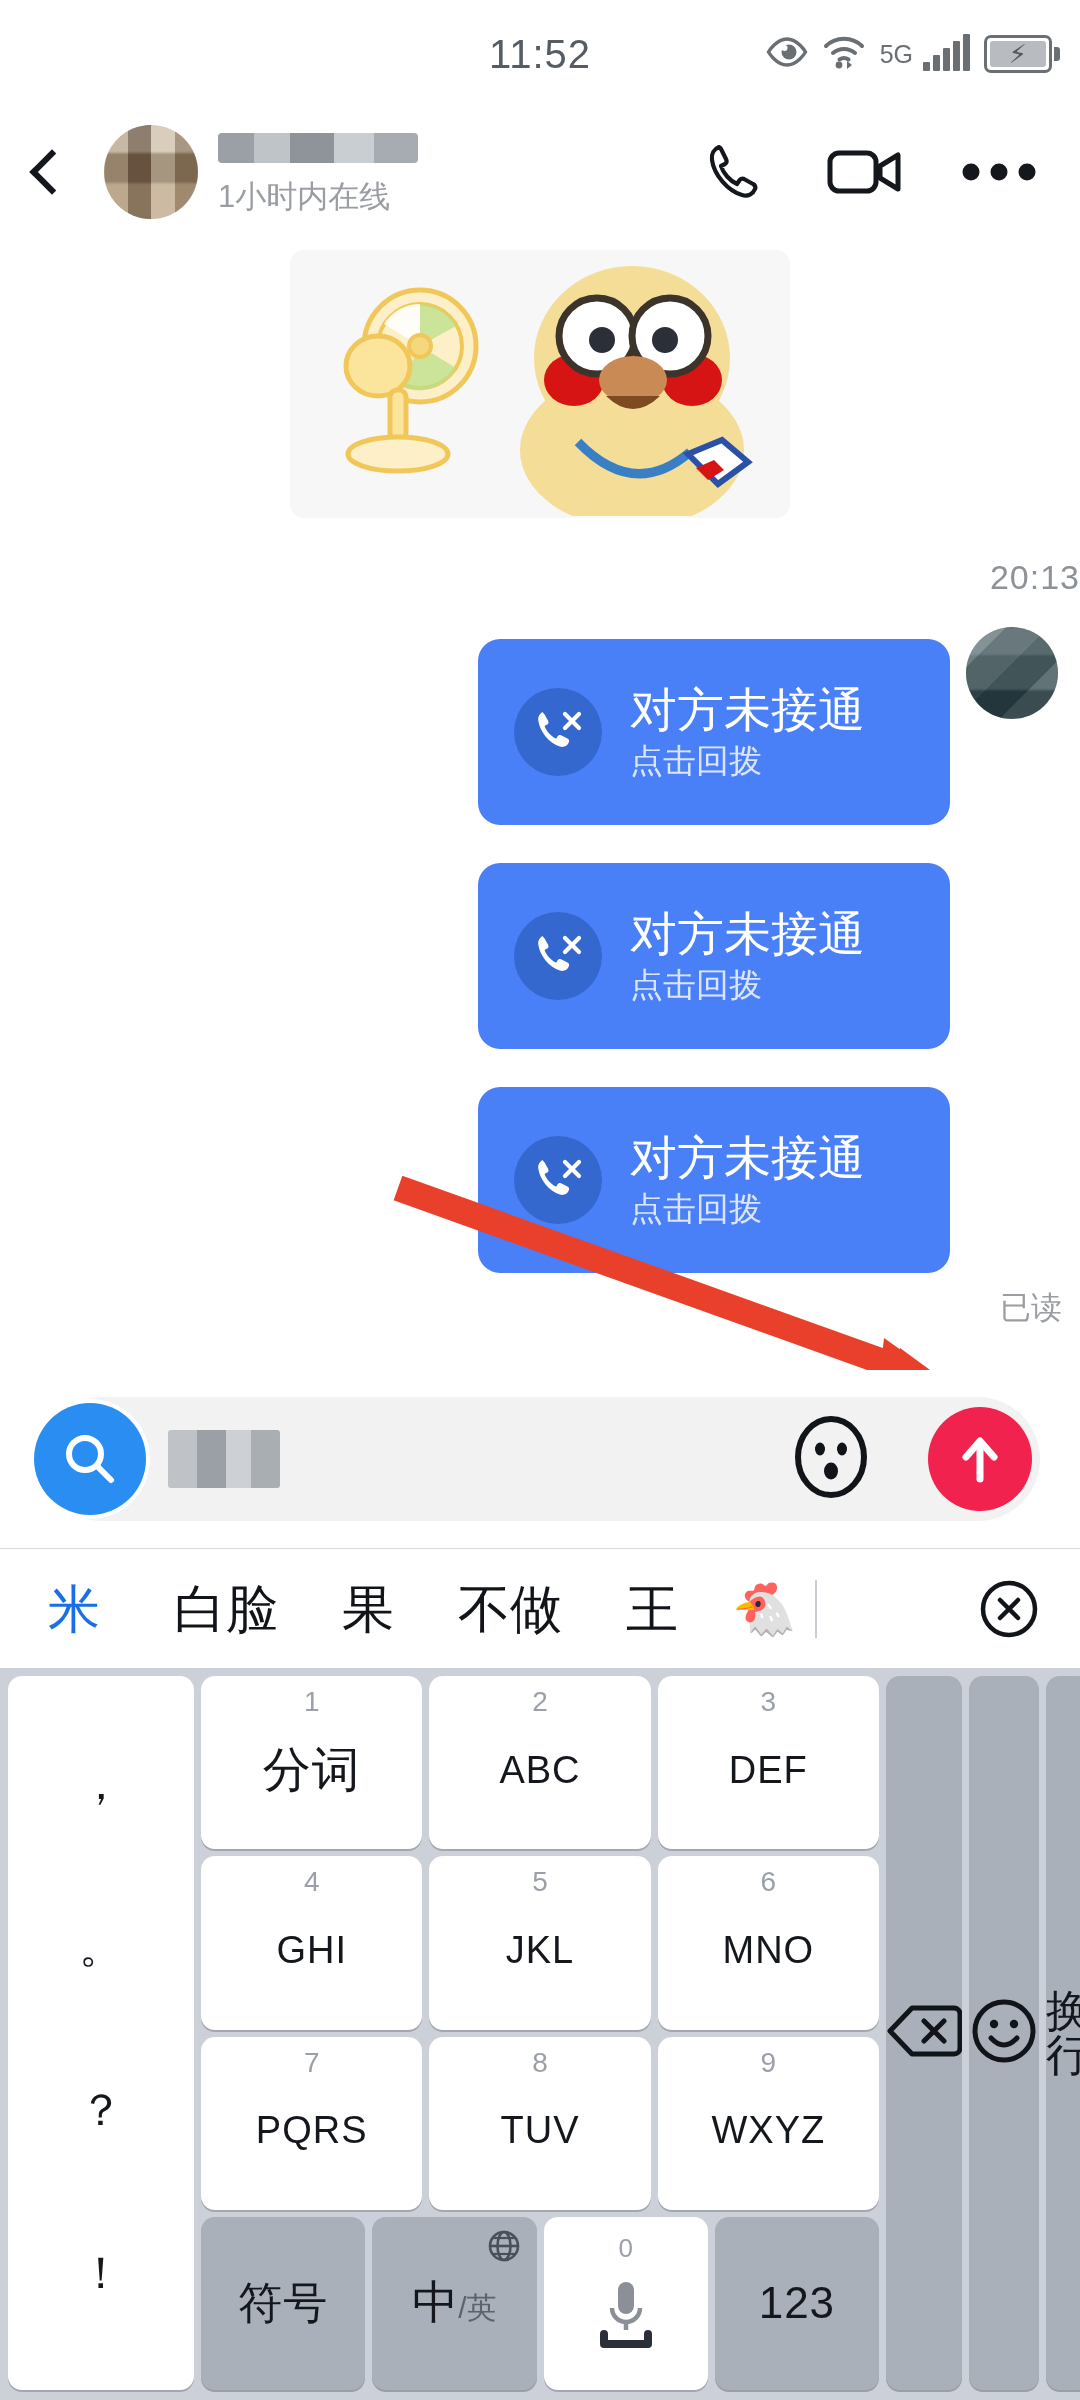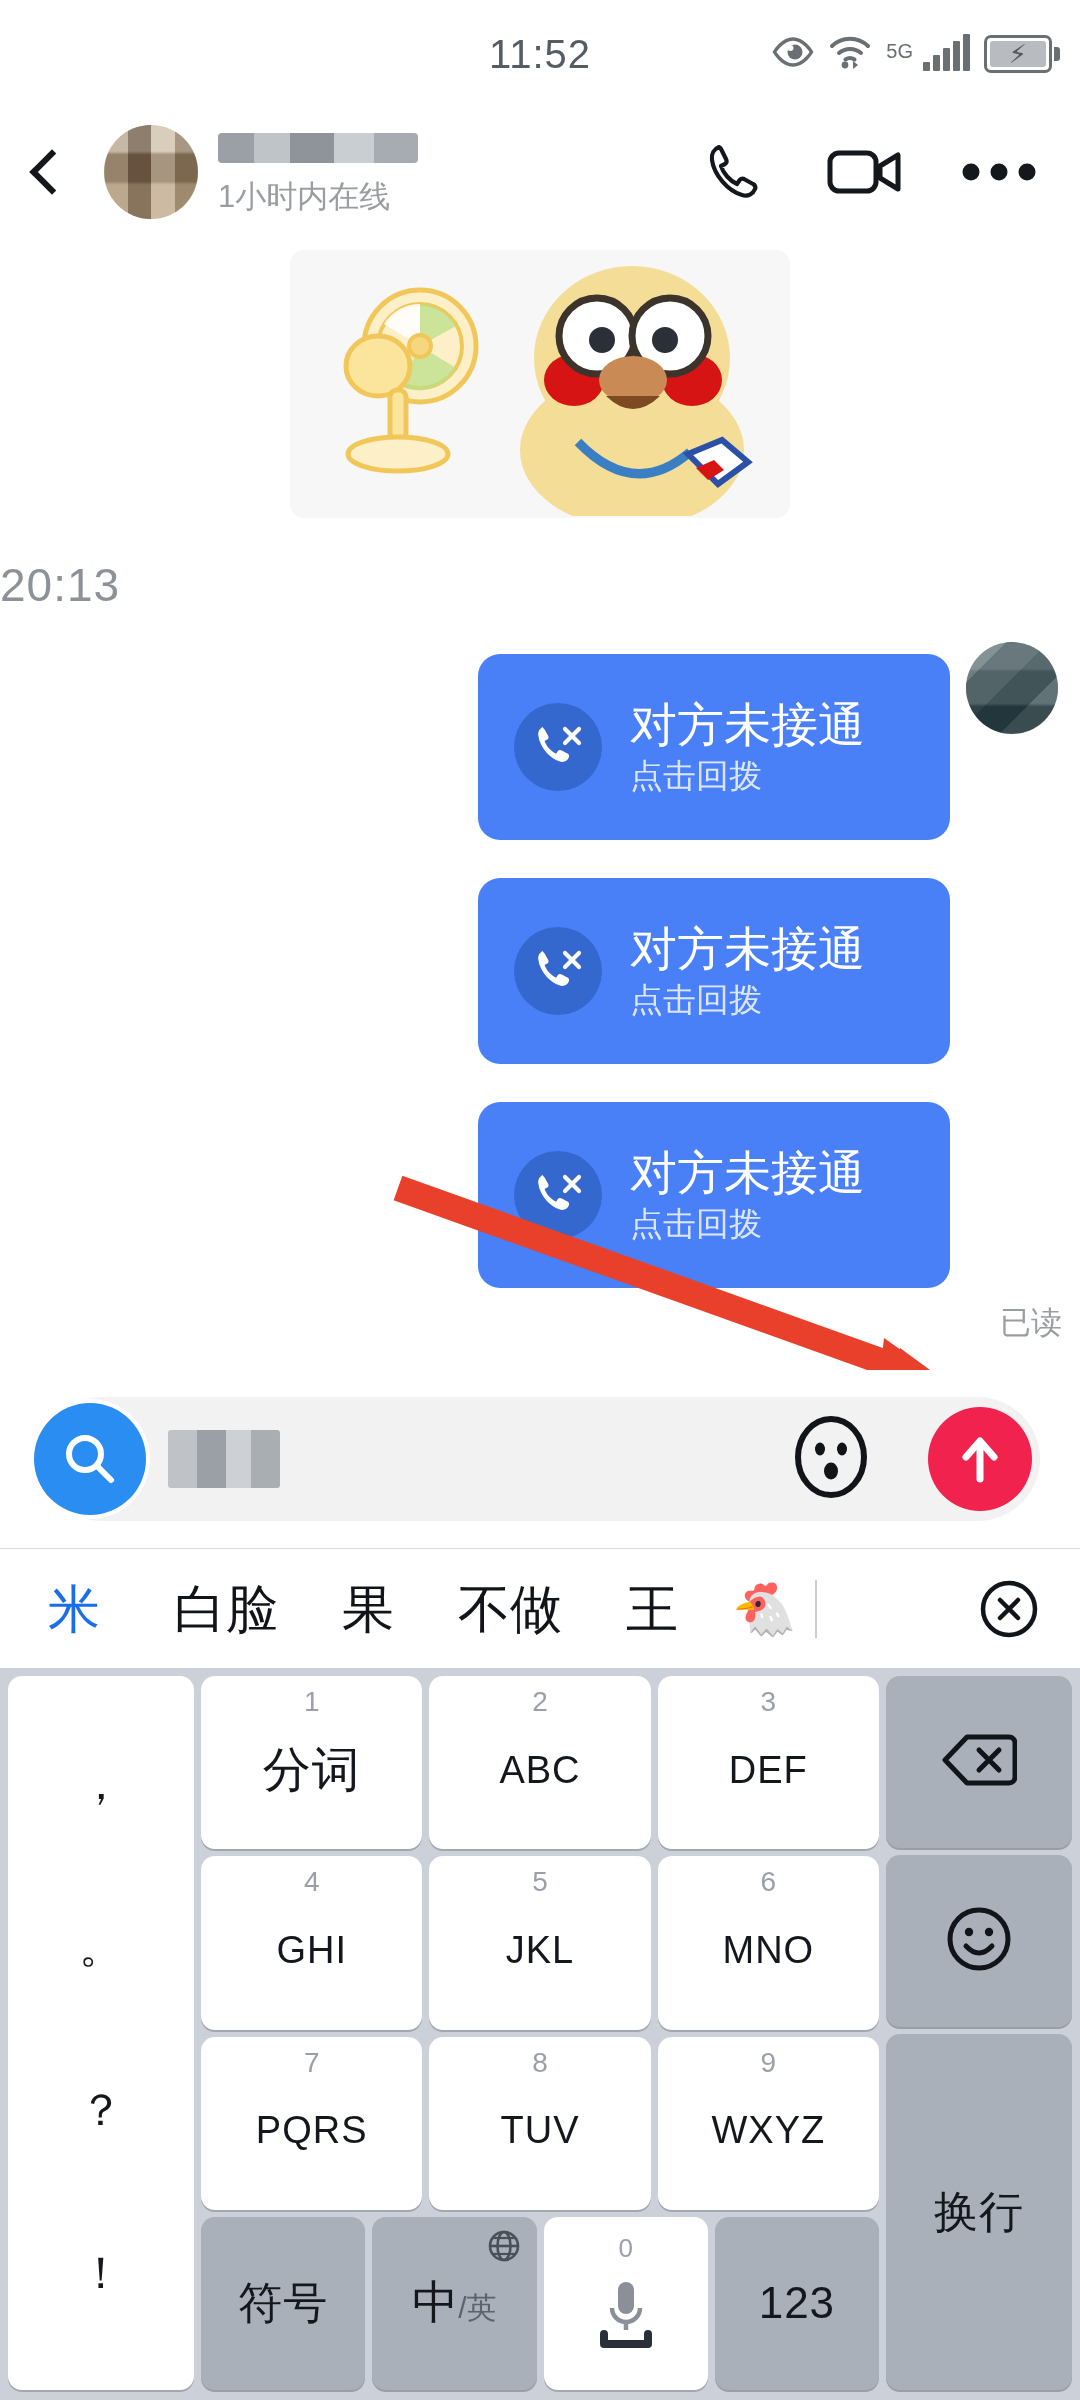--- a/index.html
+++ b/index.html
@@ -17,21 +17,21 @@
     display:flex;align-items:center;background:#ffffff;
   }
   .status-clock{
     position:absolute;left:0;right:0;text-align:center;
     font-size:40px;color:#555c63;letter-spacing:1px;font-weight:400;
   }
   .status-icons{
     position:absolute;right:28px;top:50%;transform:translateY(-50%);
     display:flex;align-items:center;gap:14px;color:#6a6f74;
   }
-  .net-label{font-size:20px;color:#6a6f74;margin-right:-4px;align-self:flex-start;margin-top:6px;}
+  .net-label{font-size:25px;color:#6a6f74;margin-right:-4px;align-self:flex-start;margin-top:6px;}
   .bars{display:flex;align-items:flex-end;gap:3px;height:34px;}
   .bars i{display:block;width:7px;background:#6a6f74;border-radius:1px;}
   .bars i:nth-child(1){height:9px;}
   .bars i:nth-child(2){height:16px;}
   .bars i:nth-child(3){height:23px;}
   .bars i:nth-child(4){height:30px;}
   .bars i:nth-child(5){height:37px;}
   .battery{
     position:relative;width:62px;height:32px;border:3px solid #6a6f74;border-radius:7px;
     display:flex;align-items:center;justify-content:center;
@@ -82,21 +82,21 @@
   }
   .sticker-row{display:flex;justify-content:center;padding-top:14px;}
   .sticker{
     width:500px;height:268px;border-radius:14px;background:#f7f7f7;
     position:relative;overflow:hidden;
   }
   .fan{position:absolute;left:48px;top:32px;width:156px;height:196px;}
   .chick{position:absolute;left:192px;top:4px;width:300px;height:262px;}
 
   .time-sep{
-    text-align:left;font-size:46px;color:#8d9299;margin-top:40px;letter-spacing:1px;
+    text-align:right;font-size:34px;color:#8d9299;margin-top:40px;letter-spacing:1px;
   }
 
   .msg-row{
     display:flex;justify-content:flex-end;align-items:flex-start;
     margin-top:26px;padding-right:22px;
   }
   .msg-row.first{margin-top:30px;}
   .bubble{
     background:#4a80f7;border-radius:22px;
     width:472px;height:186px;box-sizing:border-box;
@@ -184,21 +184,21 @@
   .key .num{
     position:absolute;top:12px;left:0;right:0;text-align:center;
     font-size:28px;color:#9ba0a8;line-height:1;
   }
   .key .lab{font-size:38px;color:#14171c;line-height:1;margin-top:14px;letter-spacing:1px;}
   .key.cn .lab{font-size:48px;}
   .key.gray{background:#a9b0ba;box-shadow:0 2px 0 rgba(110,118,128,.55);}
   .key.gray .lab{font-size:44px;color:#14171c;margin-top:0;}
   .key.space{position:relative;}
   .key.space .zero{position:absolute;top:16px;left:0;right:0;text-align:center;font-size:26px;color:#9ba0a8;}
-  .kb-col-right{width:186px;display:flex;flex-direction:column;gap:7px;}
+  .kb-col-right{width:186px;display:flex;flex-direction:row;gap:7px;}
   .kb-col-right .key{flex:1;}
   .key.enter{flex:2.07;}
   .globe{position:absolute;top:12px;right:16px;}
   .cn-en{display:flex;align-items:baseline;}
   .cn-en .big{font-size:46px;color:#14171c;}
   .cn-en .small{font-size:30px;color:#5d636b;}
 </style>
 </head>
 <body>
 

